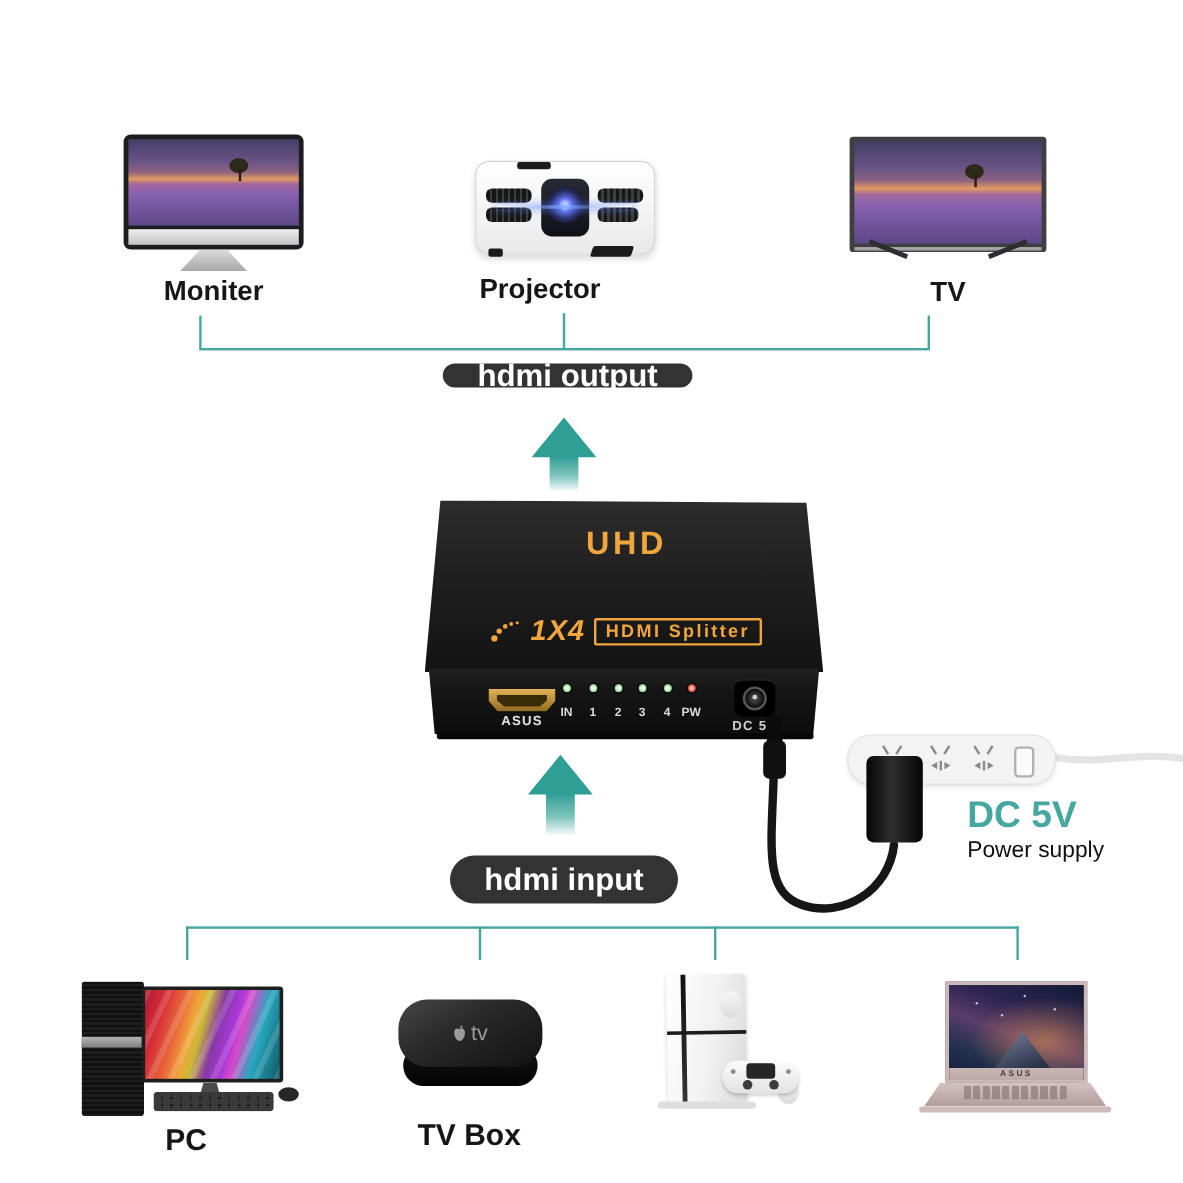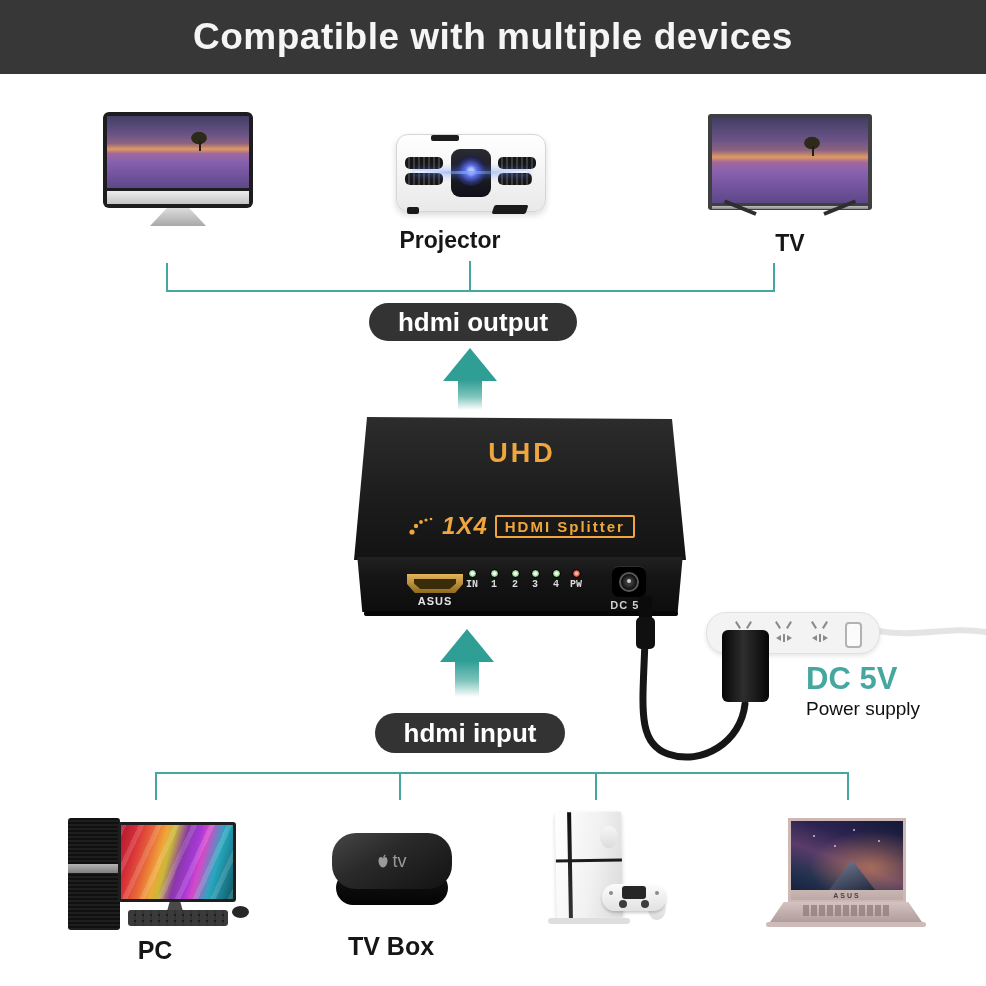--- a/index.html
+++ b/index.html
@@ -95,21 +95,21 @@
   .hdmi-port{position:absolute;left:53px;top:17px;width:56px;height:19px;
        background:linear-gradient(180deg,#e2b45a,#8f6a1e);
        clip-path:polygon(0 0,100% 0,100% 52%,86% 100%,14% 100%,0 52%);}
   .hdmi-slot{position:absolute;left:7px;top:5px;width:42px;height:10px;background:#3a2c08;
        clip-path:polygon(0 0,100% 0,100% 45%,85% 100%,15% 100%,0 45%);}
   .port-label{position:absolute;color:#e4e4e4;font-size:11px;font-weight:bold;letter-spacing:1px;text-align:center;}
   .led-item{position:absolute;width:24px;text-align:center;}
   .led{width:7px;height:7px;border-radius:50%;margin:0 auto;border:1px solid #050505;}
   .led.g{background:radial-gradient(circle,#eaffea 25%,#7ab87a 70%,#2e4a2e 100%);}
   .led.r{background:radial-gradient(circle,#ffb8a8 20%,#c23020 70%,#5a100a 100%);}
-  .led-item span{display:block;margin-top:1px;color:#dcdcdc;font-size:10px;font-weight:bold;font-family:Liberation Mono, monospace;}
+  .led-item span{display:block;margin-top:11px;color:#dcdcdc;font-size:10px;font-weight:bold;}
   .dc-jack{position:absolute;left:258px;top:9px;width:34px;height:30px;background:#000;border-radius:7px;
        border-top:1px solid #2f2f2f;}
   .dc-hole{position:absolute;left:7px;top:5px;width:20px;height:20px;border-radius:50%;
        background:radial-gradient(circle,#3a3a3a 0 28%,#0b0b0b 70%);border:2px solid #585858;box-sizing:border-box;}
   .dc-pin{position:absolute;left:15px;top:12px;width:4px;height:4px;border-radius:50%;background:#cfcfcf;}
 
   
   .strip{position:absolute;left:706px;top:612px;width:172px;height:40px;border-radius:20px;
        background:#f3f3f3;border:1px solid #e1e1e1;box-shadow:0 2px 4px rgba(0,0,0,.10);}
   .outlet{position:absolute;top:5px;width:26px;height:30px;}
@@ -175,33 +175,31 @@
       background:repeating-linear-gradient(90deg,#8f7d7b 0 6px,rgba(0,0,0,0) 6px 8px);}
   .lap-lip{position:absolute;left:-4px;top:104px;width:160px;height:5px;background:#cdbbb9;border-radius:3px;}
 
   .star{position:absolute;width:2px;height:2px;border-radius:50%;background:#e8e8ff;opacity:.8;}
 </style>
 </head>
 <body>
 
 <div class="canvas">
 
-  <div class="banner">
-    <span>Compatible with multiple devices</span>
-  </div>
 
   <div class="abs" style="left:103px;top:112px;width:150px;height:116px;">
     <div class="imac-bezel">
       <div class="scene lavender" style="width:100%;height:72px;">
         <div class="tree"></div>
       </div>
       <div class="imac-chin"></div>
     </div>
     <div class="imac-foot"></div>
   </div>
+  <div class="dev-label lbl-top" style="left:78px;top:229px;">Moniter</div>
 
   <div class="abs" style="left:396px;top:128px;width:148px;height:90px;">
     <div class="proj-body">
       <div class="proj-top"></div>
       <div class="grille" style="left:8px;top:22px;"></div>
       <div class="grille" style="left:8px;top:38px;"></div>
       <div class="grille" style="left:101px;top:22px;"></div>
       <div class="grille" style="left:101px;top:38px;width:34px;"></div>
       <div class="lens-box">
         <div class="lens"></div>
@@ -223,21 +221,21 @@
     <div class="tv-leg" style="left:14px;top:98px;transform:rotate(22deg);transform-origin:right center;"></div>
     <div class="tv-leg" style="right:14px;top:98px;transform:rotate(-22deg);transform-origin:left center;"></div>
   </div>
   <div class="dev-label lbl-top" style="left:690px;top:230px;">TV</div>
 
   <div class="tline" style="left:166px;top:263px;width:2px;height:27px;"></div>
   <div class="tline" style="left:469px;top:261px;width:2px;height:29px;"></div>
   <div class="tline" style="left:773px;top:263px;width:2px;height:27px;"></div>
   <div class="tline" style="left:166px;top:290px;width:609px;height:2px;"></div>
 
-  <div class="pill" style="left:369px;top:303px;width:208px;height:38px;text-align:right;">
+  <div class="pill" style="left:369px;top:303px;width:208px;height:20px;text-align:right;">
     <span>hdmi output</span>
   </div>
   <div class="arrow-head" style="left:443px;top:348px;"></div>
   <div class="arrow-stem" style="left:458px;top:380px;height:30px;"></div>
 
   <div class="abs" style="left:352px;top:414px;width:340px;height:206px;">
     <div class="split-top"></div>
     <div class="uhd">UHD</div>
     <div class="model-row">
       <svg width="26" height="18" viewBox="0 0 26 18">

